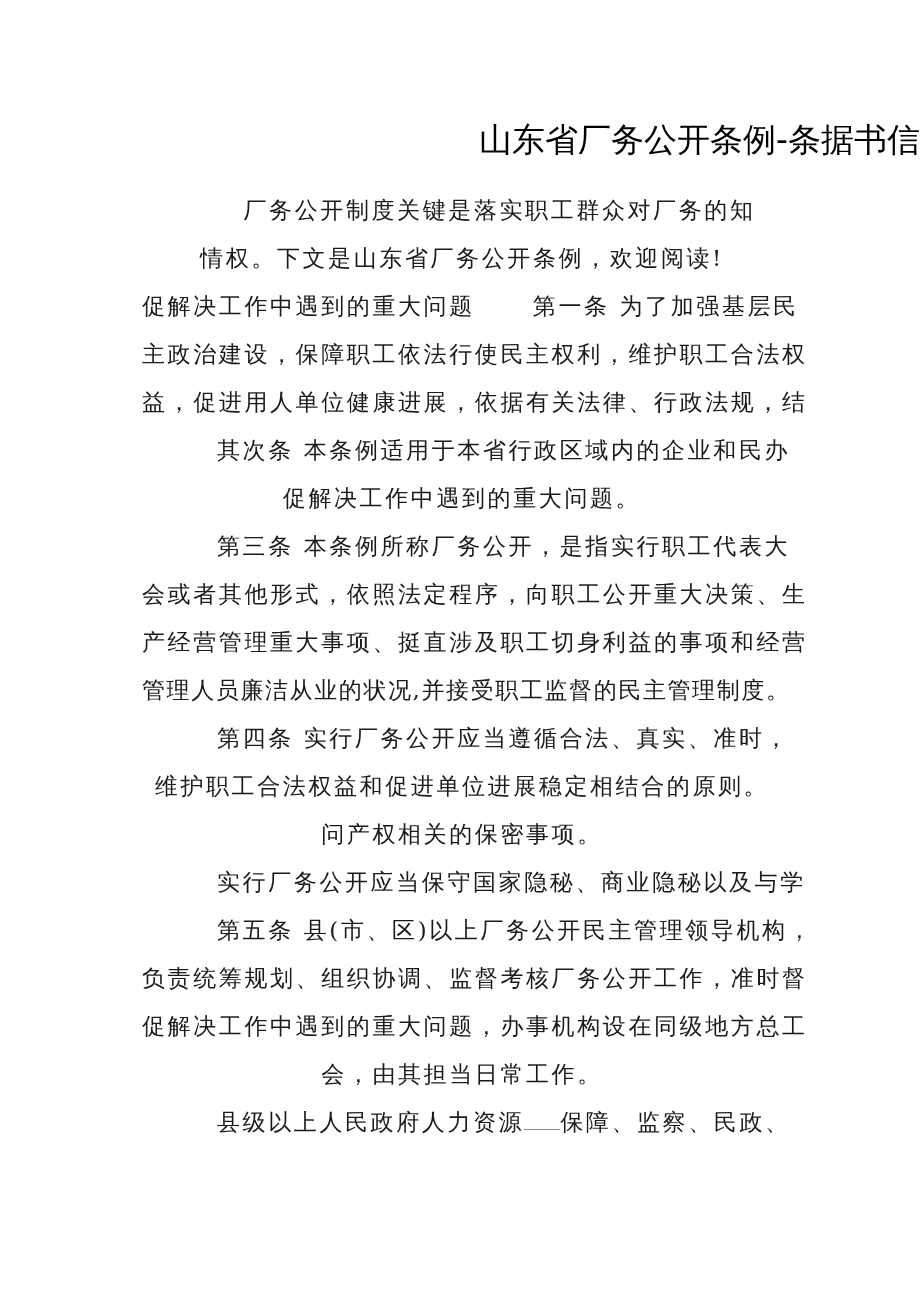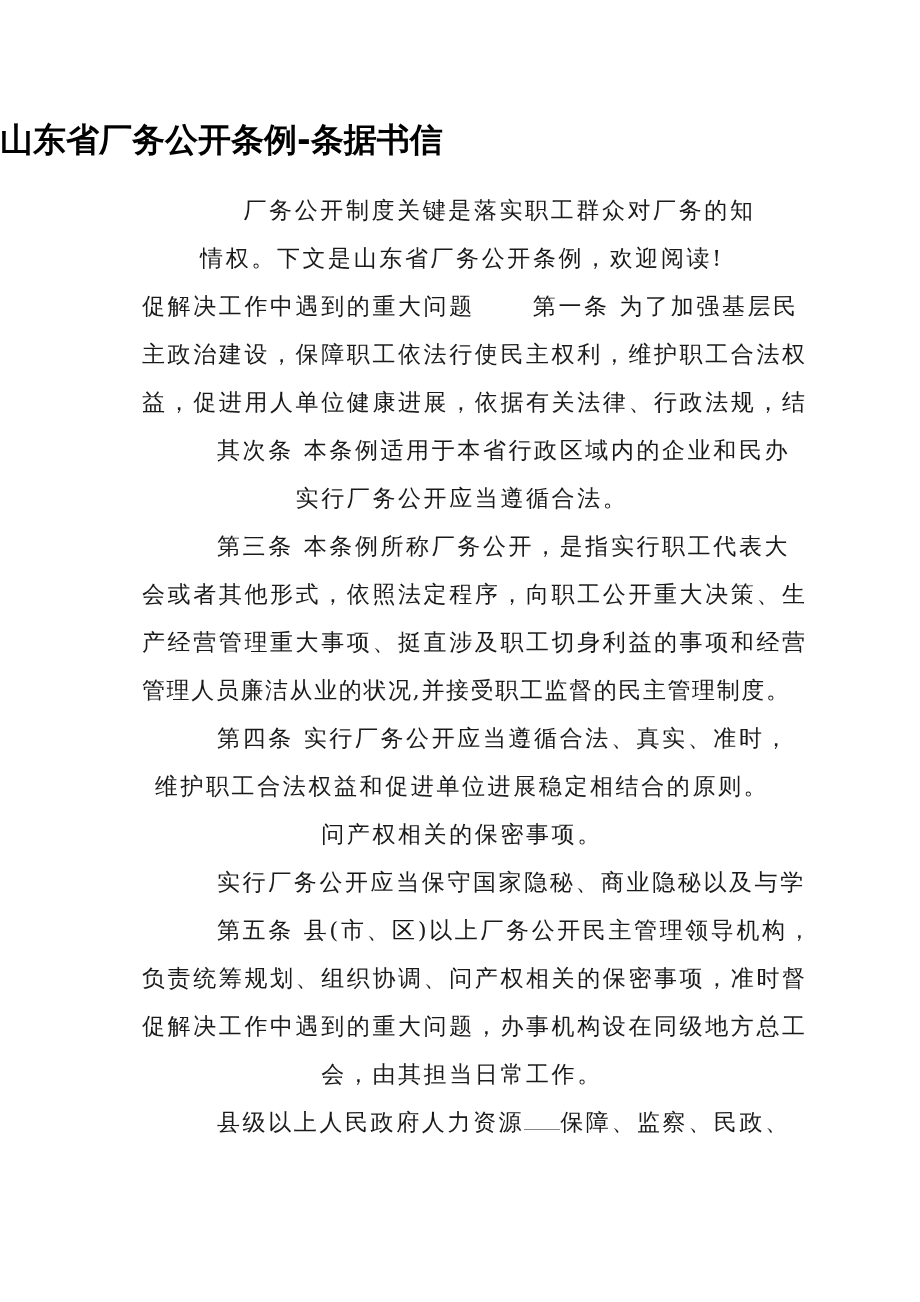--- a/index.html
+++ b/index.html
@@ -20,23 +20,23 @@
     left: 0; top: 0;
     width: 920px;
     height: 1302px;
     background: #ffffff;
   }
   .title {
     position: absolute;
     left: 0;
     top: 118px;
     width: 920px;
-    text-align: left;
+    text-align: right;
     font-family: "DejaVu Sans", "Liberation Sans", sans-serif;
-    font-weight: bold;
+    font-weight: normal;
     font-size: 33px;
     line-height: 44px;
     letter-spacing: 0px;
     color: #000000;
   }
   .body {
     position: absolute;
     left: 142px;
     top: 186px;
     width: 640px;
@@ -71,28 +71,28 @@
 <div class="page">
   <div class="title">山东省厂务公开条例-条据书信</div>
 
   <div class="body">
     <div class="line indent">厂务公开制度关键是落实职工群众对厂务的知</div>
     <div class="line">情权。下文是山东省厂务公开条例，欢迎阅读!</div>
     <div class="line"><span>促解决工作中遇到的重大问题</span><span class="gap"></span><span>第一条 为了加强基层民</span></div>
     <div class="line">主政治建设，保障职工依法行使民主权利，维护职工合法权</div>
     <div class="line">益，促进用人单位健康进展，依据有关法律、行政法规，结</div>
     <div class="line indent">其次条 本条例适用于本省行政区域内的企业和民办</div>
-    <div class="line">实行厂务公开应当遵循合法。</div>
+    <div class="line">促解决工作中遇到的重大问题。</div>
     <div class="line indent">第三条 本条例所称厂务公开，是指实行职工代表大</div>
     <div class="line">会或者其他形式，依照法定程序，向职工公开重大决策、生</div>
     <div class="line">产经营管理重大事项、挺直涉及职工切身利益的事项和经营</div>
     <div class="line" style="letter-spacing:1.6px;">管理人员廉洁从业的状况,并接受职工监督的民主管理制度。</div>
     <div class="line indent">第四条 实行厂务公开应当遵循合法、真实、准时，</div>
     <div class="line">维护职工合法权益和促进单位进展稳定相结合的原则。</div>
     <div class="line">问产权相关的保密事项。</div>
     <div class="line indent">实行厂务公开应当保守国家隐秘、商业隐秘以及与学</div>
     <div class="line indent">第五条 县(市、区)以上厂务公开民主管理领导机构，</div>
-    <div class="line">负责统筹规划、组织协调、问产权相关的保密事项，准时督</div>
+    <div class="line">负责统筹规划、组织协调、监督考核厂务公开工作，准时督</div>
     <div class="line">促解决工作中遇到的重大问题，办事机构设在同级地方总工</div>
     <div class="line">会，由其担当日常工作。</div>
     <div class="line indent"><span>县级以上人民政府人力资源</span><span class="blank"></span><span>保障、监察、民政、</span></div>
   </div>
 </div>
 
 </body></html>

